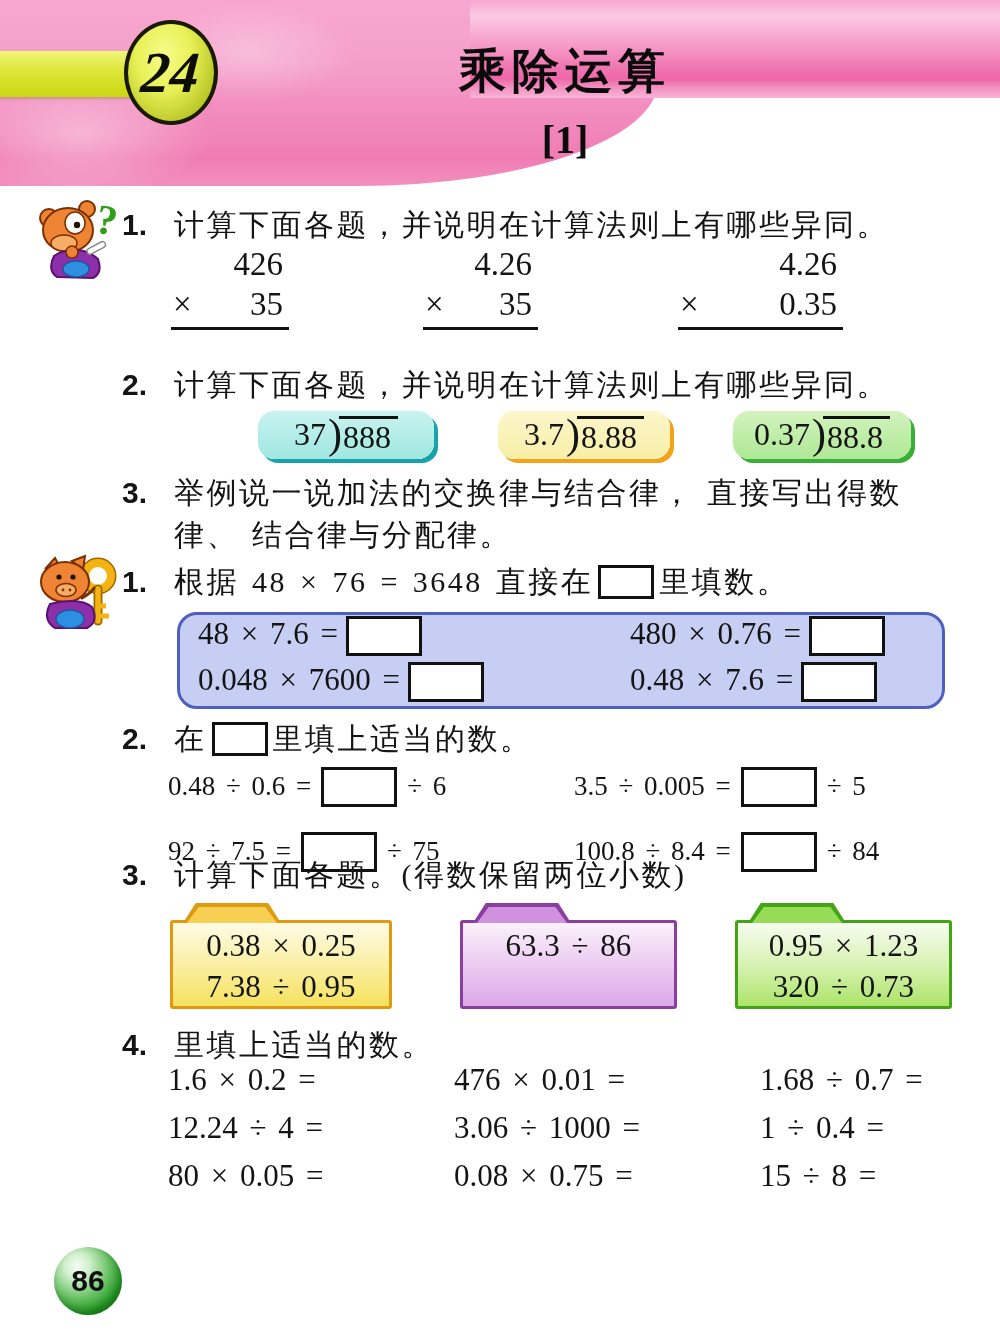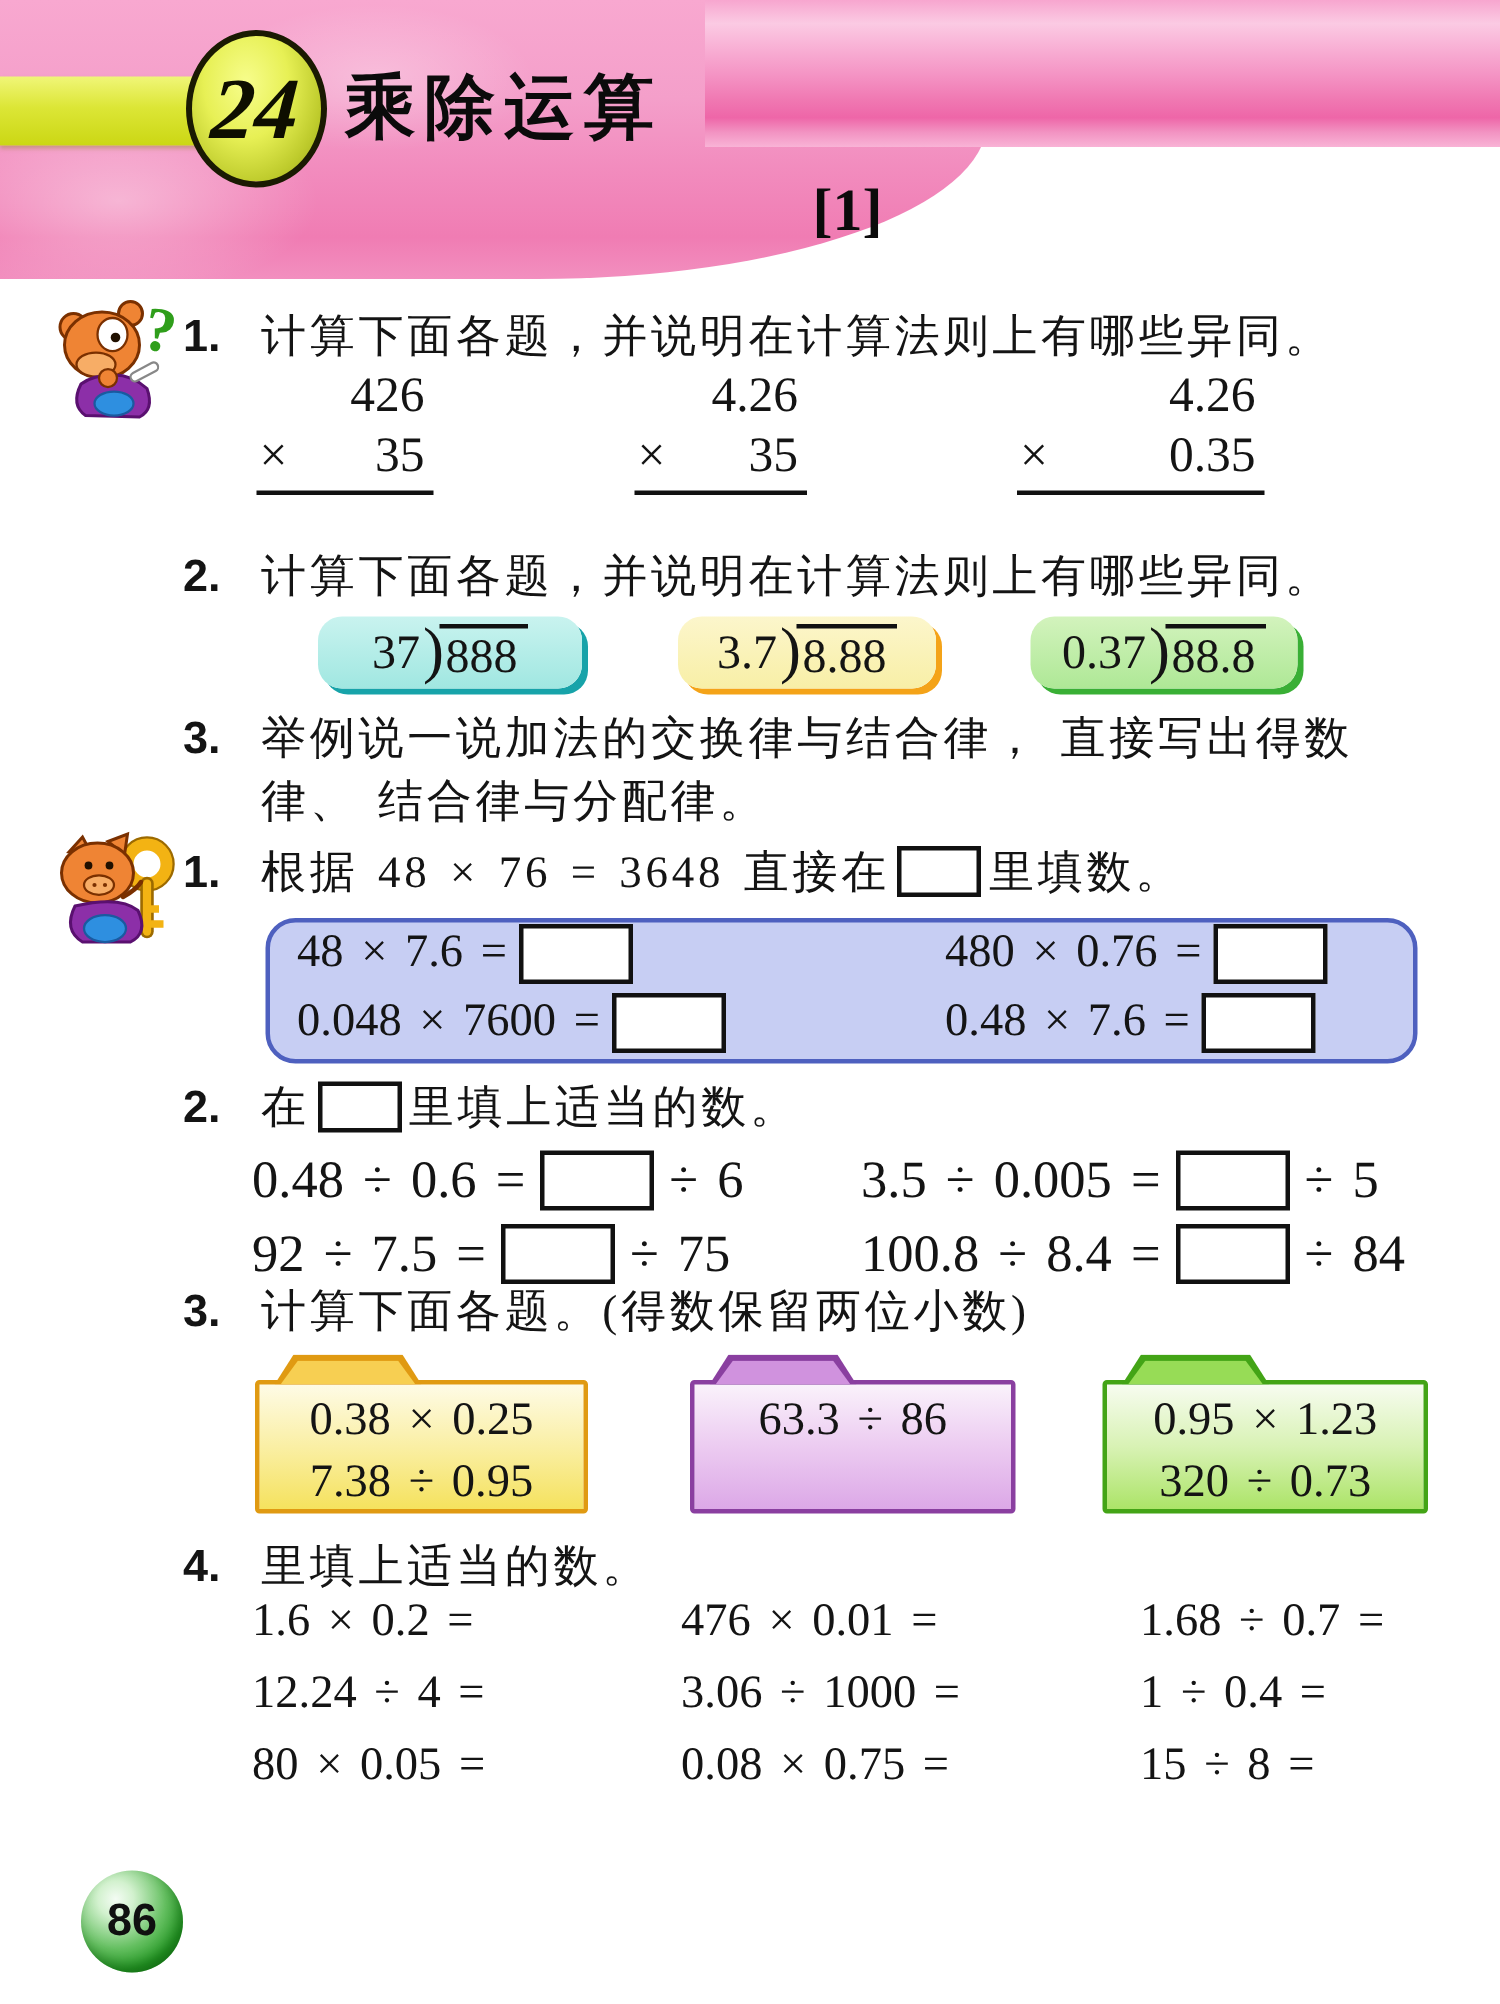--- a/index.html
+++ b/index.html
@@ -20,21 +20,21 @@
   .lesson-bar{position:absolute;top:51px;left:0;width:182px;height:46px;
     border-radius:0 20px 20px 0;
     background:linear-gradient(180deg,#F0F678 0%,#DCE636 45%,#CBD714 100%);
     box-shadow:0 2px 3px rgba(120,130,0,.35);}
   .lesson-badge{position:absolute;left:124px;top:20px;width:94px;height:105px;
     border-radius:50%;border:4px solid #1A1A02;box-sizing:border-box;
     background:radial-gradient(ellipse at 42% 32%, #F7FD8C 0%, #E7F055 40%, #BECB2C 72%, #93A113 100%);
     display:flex;align-items:center;justify-content:center;}
   .lesson-number{font-family:"Liberation Serif",serif;font-style:italic;font-weight:700;
     font-size:58px;color:#0E0E00;transform:skewX(-4deg);padding-right:3px;}
-  .page-title{position:absolute;top:40px;left:230px;width:670px;
+  .page-title{position:absolute;top:40px;left:230px;width:670px;text-align:center;
     font-family:"Liberation Sans",sans-serif;font-weight:700;font-size:47px;
     letter-spacing:6px;color:#0B0B0B;}
   .page-subtitle{position:absolute;top:116px;left:230px;width:670px;text-align:center;
     font-family:"Liberation Serif",serif;font-weight:700;font-size:40px;color:#0B0B0B;}
 
   
   .item{position:absolute;left:122px;display:flex;align-items:flex-start;}
   .inum{font-family:"Liberation Sans",sans-serif;font-weight:700;font-size:30px;
     min-width:52px;line-height:38px;}
   .itext{font-size:30px;letter-spacing:2.5px;line-height:38px;word-spacing:3px;}
@@ -44,21 +44,21 @@
     vertical-align:-7px;margin:0 5px;box-sizing:border-box;}
 
   
   .vm{position:absolute;top:244px;font-size:33px;}
   .vm .vt{text-align:right;padding-right:6px;line-height:40px;}
   .vm .vb{display:flex;justify-content:space-between;line-height:40px;
     padding:0 6px 3px 2px;border-bottom:3px solid #111;}
 
   
   .pill{position:absolute;top:411px;height:48px;border-radius:16px;
-    display:flex;align-items:center;justify-content:center;font-size:32px;}
+    display:flex;align-items:center;justify-content:center;font-size:32px;margin-left:46px;}
   .pill-cyan{left:212px;width:176px;background:linear-gradient(180deg,#C9F3EF 0%,#A0E7E1 100%);
     box-shadow:4px 4px 0 #17A3A9;}
   .pill-yellow{left:452px;width:172px;background:linear-gradient(180deg,#FCF6CC 0%,#F8EFA6 100%);
     box-shadow:4px 4px 0 #F4A318;}
   .pill-green{left:687px;width:178px;background:linear-gradient(180deg,#D3F3BD 0%,#AEE896 100%);
     box-shadow:4px 4px 0 #39AF35;}
   .ld{display:inline-flex;align-items:flex-start;white-space:nowrap;}
   .ld .par{font-size:42px;line-height:36px;margin:0 -3px 0 2px;}
   .ld .dvd{display:inline-block;border-top:3px solid #111;padding:1px 7px 0 4px;line-height:34px;}
 
@@ -66,21 +66,21 @@
   .bluebox{position:absolute;left:177px;top:612px;width:768px;height:97px;
     background:#C7CEF3;border:3px solid #4E60BF;border-radius:20px;box-sizing:border-box;
     display:grid;grid-template-columns:432px 1fr;align-content:center;row-gap:2px;
     padding-left:18px;font-size:31px;}
   .beq{display:flex;align-items:flex-start;height:44px;white-space:nowrap;word-spacing:4px;}
   .wbox{display:inline-block;width:76px;height:40px;background:#fff;border:3px solid #111;
     box-sizing:border-box;margin-left:8px;flex:none;}
 
   
   .eqgrid{position:absolute;left:168px;top:764px;display:grid;
-    grid-template-columns:406px 1fr;row-gap:4px;font-size:35px;}
+    grid-template-columns:406px 1fr;row-gap:20px;font-size:27px;}
   .eq{display:flex;align-items:center;height:45px;white-space:nowrap;word-spacing:4px;}
   .eq .wbox{margin:0 10px;}
 
   
   .folder{position:absolute;top:920px;height:89px;border:3px solid;border-radius:3px;
     box-sizing:border-box;text-align:center;font-size:31px;line-height:41px;
     padding-top:2px;word-spacing:4px;}
   .f1{left:170px;width:222px;border-color:#E09A12;
     background:linear-gradient(180deg,#FEFBE6 0%,#FAEFA4 50%,#F5E25E 100%);}
   .f2{left:460px;width:217px;border-color:#8A3FA0;

